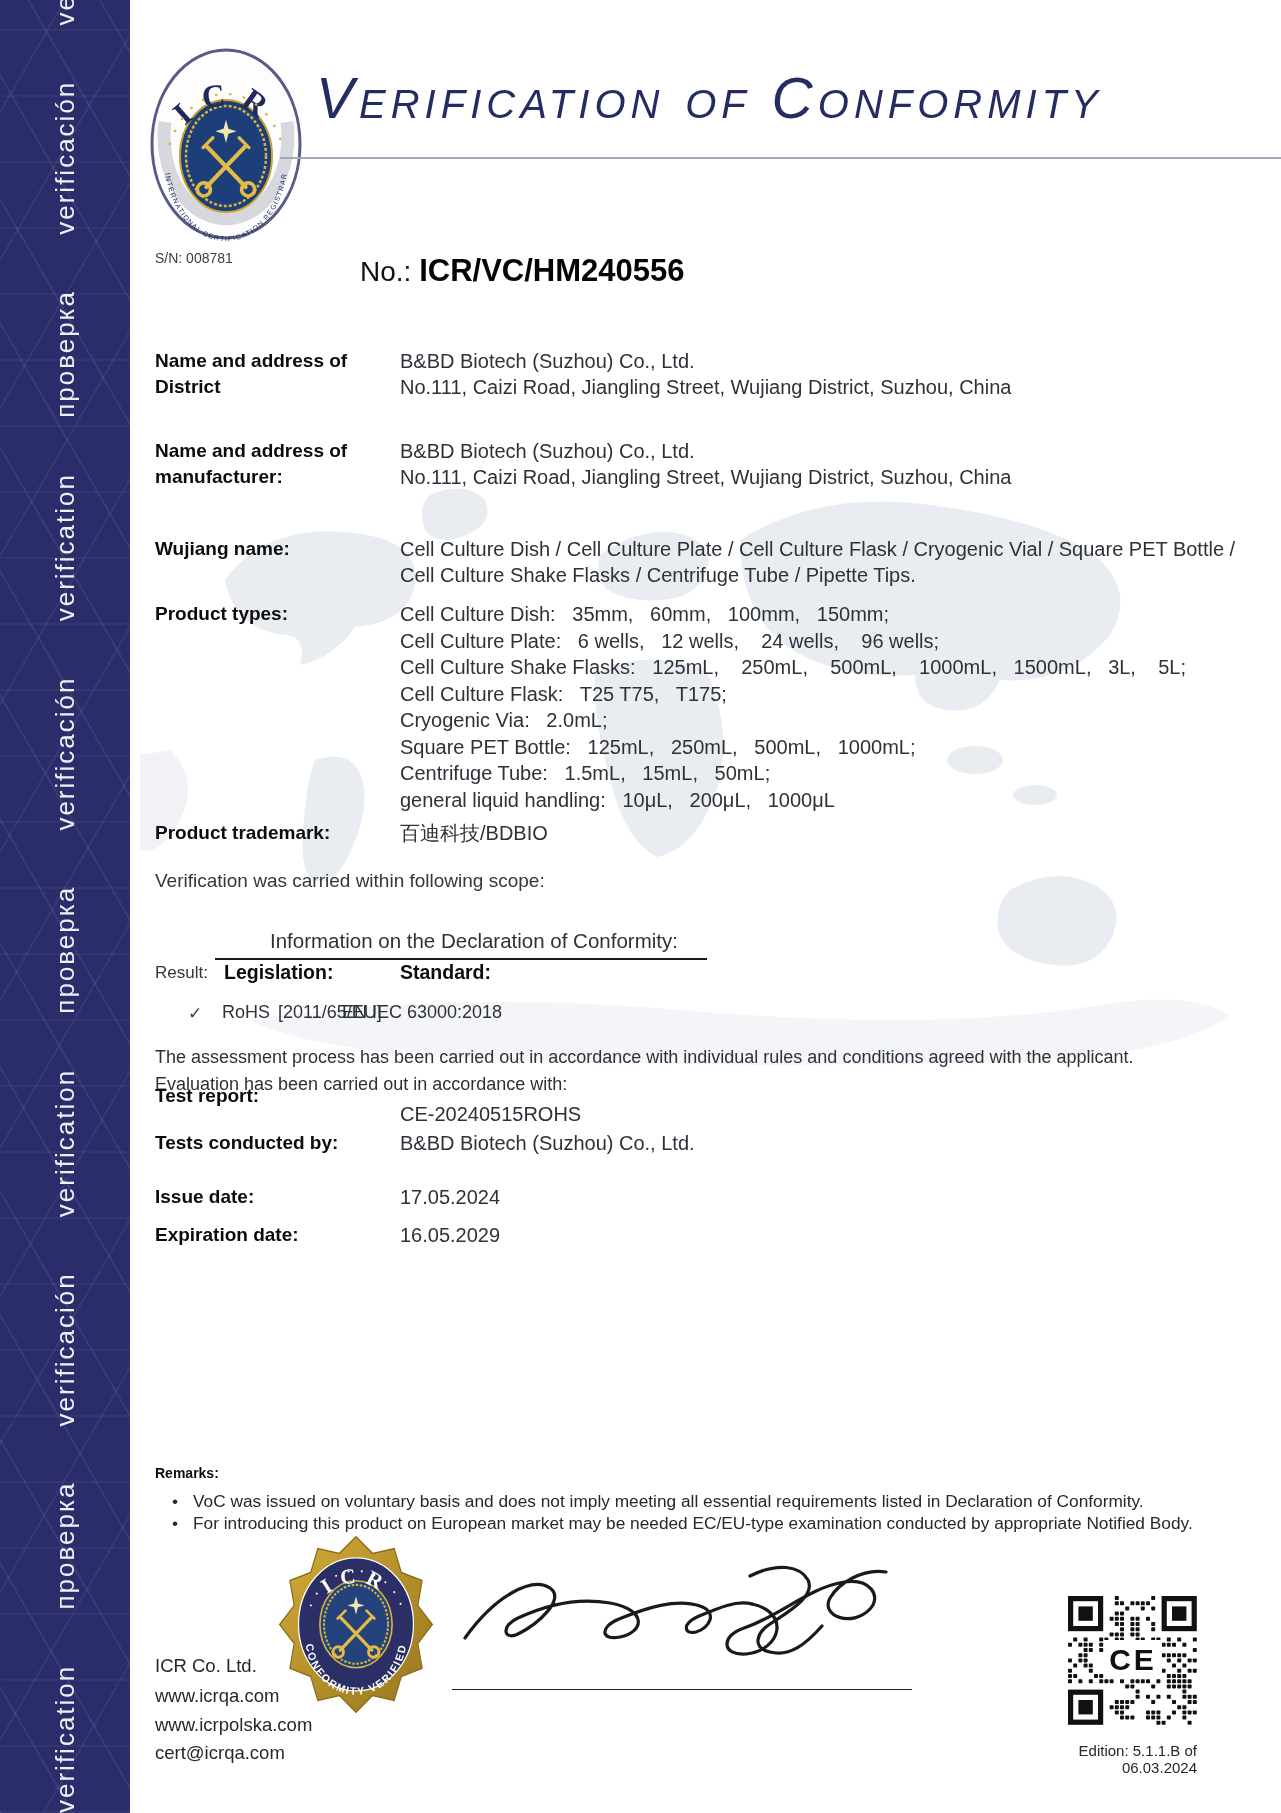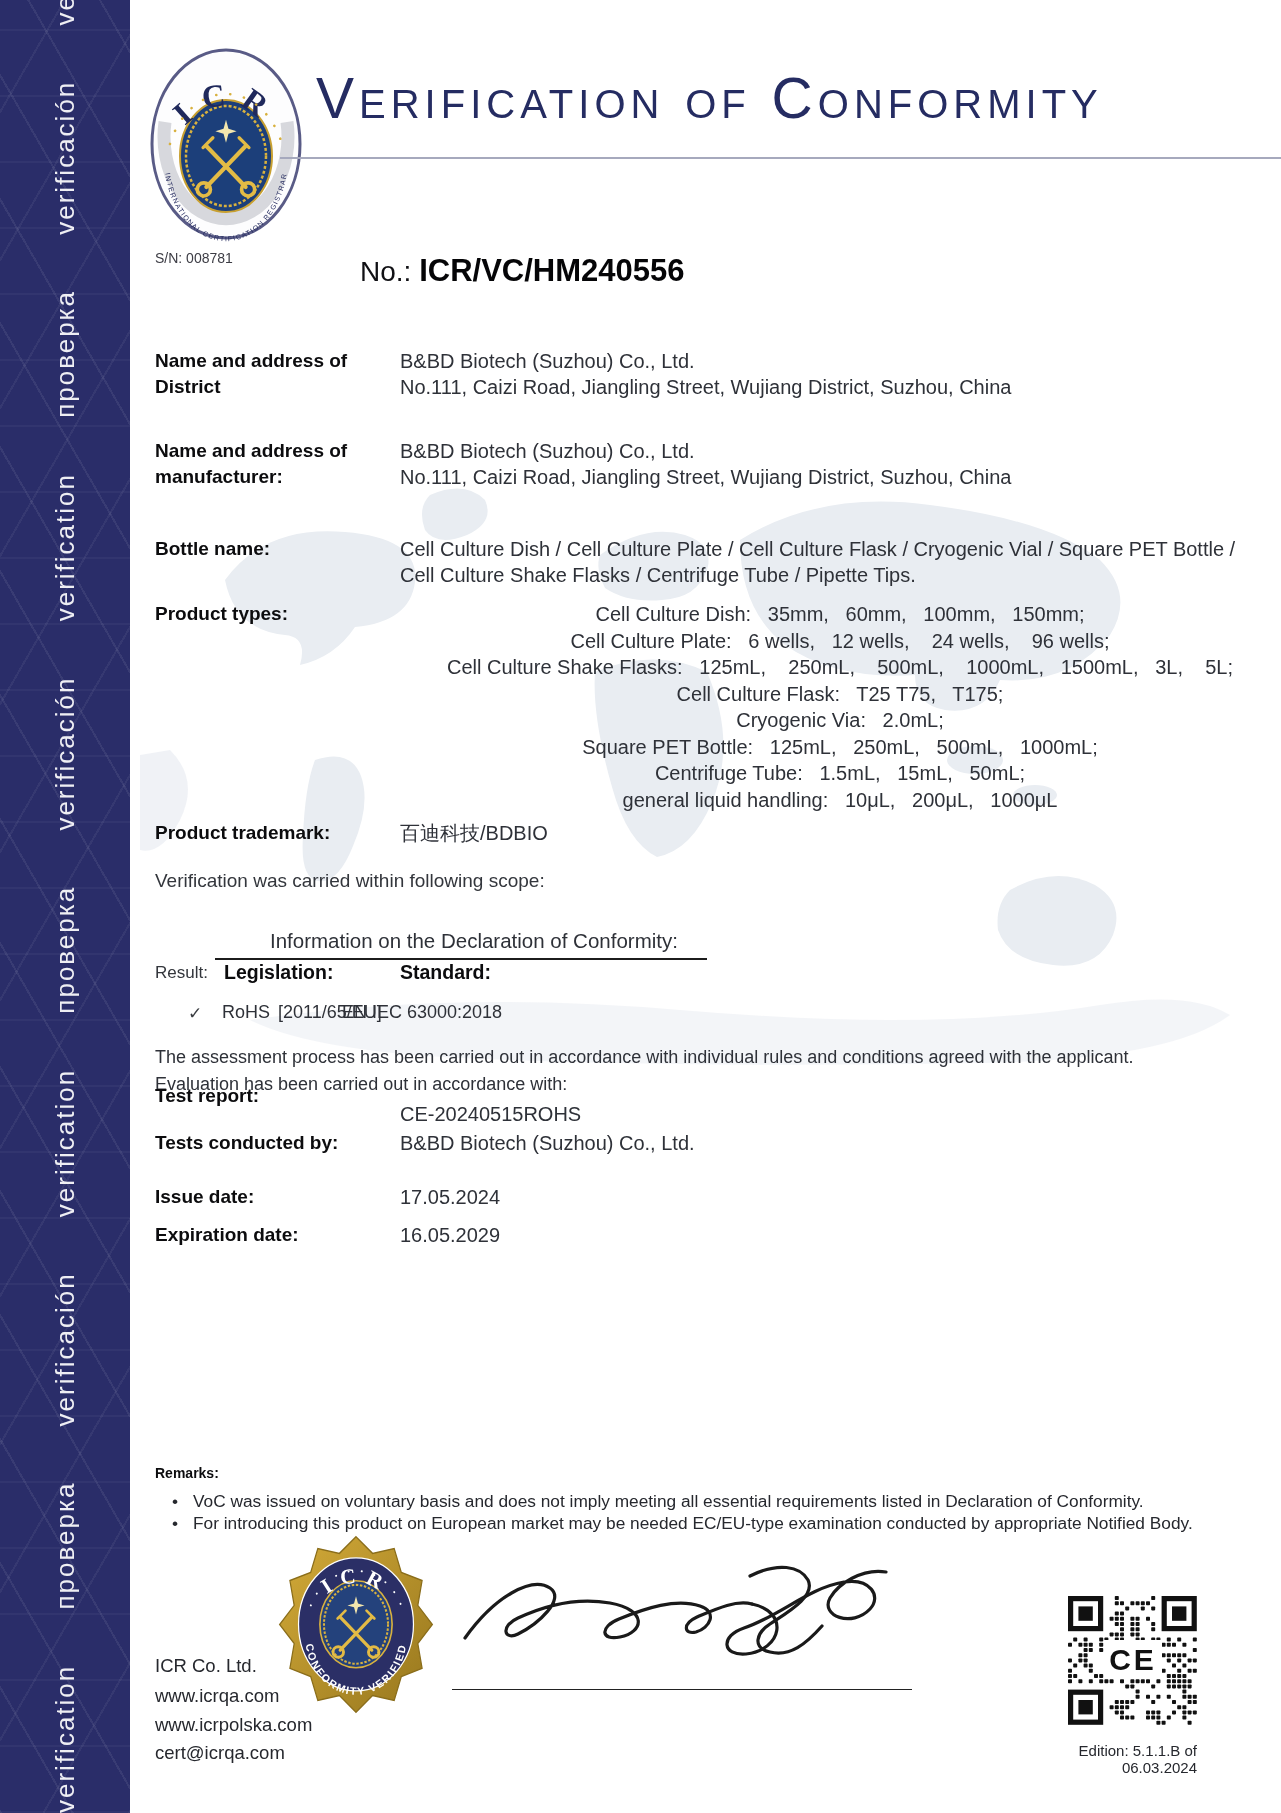--- a/index.html
+++ b/index.html
@@ -1,33 +1,33 @@
 <!DOCTYPE html>
 <html><head>
 <meta charset="utf-8">
 <style>
   html,body{margin:0;padding:0;background:#ffffff;}
   #page{position:relative;width:1281px;height:1813px;background:#ffffff;overflow:hidden;
         font-family:"Liberation Sans","DejaVu Sans",sans-serif;color:#222;}
   .abs{position:absolute;}
-  .pre{white-space:pre;text-align:center;}
+  .pre{white-space:pre;}
   
   .sidebar{position:absolute;left:0;top:0;width:130px;height:1813px;background:#2a2d69;overflow:hidden;}
   .sidebar::before{content:"";position:absolute;inset:0;
     background-image:
       repeating-linear-gradient(60deg, rgba(255,255,255,0.07) 0 2px, transparent 2px 62px),
       repeating-linear-gradient(-60deg, rgba(255,255,255,0.055) 0 2px, transparent 2px 74px),
       repeating-linear-gradient(0deg, rgba(255,255,255,0.04) 0 2px, transparent 2px 66px);}
   .side-text{position:absolute;left:42px;top:1813px;width:1813px;height:46px;
     transform:rotate(-90deg);transform-origin:top left;
     font-size:26px;line-height:46px;color:rgba(255,255,255,0.92);
     letter-spacing:2px;word-spacing:46px;white-space:nowrap;overflow:hidden;}
   
   .title{position:absolute;left:316px;top:66px;font-variant:small-caps;
-    font-size:57px;line-height:1.15;letter-spacing:5px;color:#252c62;font-weight:400;}
+    font-size:57px;line-height:1.15;letter-spacing:5px;color:#252c62;font-weight:400;font-style:italic;}
   .title-rule{position:absolute;left:280px;top:157px;width:1001px;border-top:2px solid #a6a9bd;}
   .sn{position:absolute;left:155px;top:250px;font-size:14px;color:#3c3c44;}
   .no-line{position:absolute;left:360px;top:253px;font-size:28px;color:#101014;}
   .no-line b{font-size:31px;font-weight:700;color:#050507;}
   
   .lbl{position:absolute;left:155px;width:250px;font-size:19px;font-weight:700;color:#0c0c0e;line-height:26px;}
   .val{position:absolute;left:400px;width:880px;font-size:20px;color:#2e3138;line-height:26px;}
   .types{line-height:26.5px;}
   .scope{position:absolute;left:155px;top:870px;font-size:19px;color:#33363c;}
   .doc-head{position:absolute;left:222px;top:929px;font-size:20.5px;color:#2e3138;margin-left:48px;}
@@ -111,21 +111,21 @@
 
   <div class="sn">S/N: 008781</div>
   <div class="no-line"><span>No.: </span><b>ICR/VC/HM240556</b></div>
 
   <div class="lbl" style="top:348px;"><span>Name and address of</span><br><span>District</span></div>
   <div class="val" style="top:348px;"><span>B&amp;BD Biotech (Suzhou) Co., Ltd.</span><br><span>No.111, Caizi Road, Jiangling Street, Wujiang District, Suzhou, China</span></div>
 
   <div class="lbl" style="top:438px;"><span>Name and address of</span><br><span>manufacturer:</span></div>
   <div class="val" style="top:438px;"><span>B&amp;BD Biotech (Suzhou) Co., Ltd.</span><br><span>No.111, Caizi Road, Jiangling Street, Wujiang District, Suzhou, China</span></div>
 
-  <div class="lbl" style="top:536px;">Bottle name:</div>
+  <div class="lbl" style="top:536px;">Wujiang name:</div>
   <div class="val" style="top:536px;"><span>Cell Culture Dish / Cell Culture Plate / Cell Culture Flask / Cryogenic Vial / Square PET Bottle /</span><br><span>Cell Culture Shake Flasks / Centrifuge Tube / Pipette Tips.</span></div>
 
   <div class="lbl" style="top:601px;">Product types:</div>
   <div class="val types" style="top:601px;">
     <div class="pre">Cell Culture Dish:   35mm,   60mm,   100mm,   150mm;</div>
     <div class="pre">Cell Culture Plate:   6 wells,   12 wells,    24 wells,    96 wells;</div>
     <div class="pre">Cell Culture Shake Flasks:   125mL,    250mL,    500mL,    1000mL,   1500mL,   3L,    5L;</div>
     <div class="pre">Cell Culture Flask:   T25 T75,   T175;</div>
     <div class="pre">Cryogenic Via:   2.0mL;</div>
     <div class="pre">Square PET Bottle:   125mL,   250mL,   500mL,   1000mL;</div>

